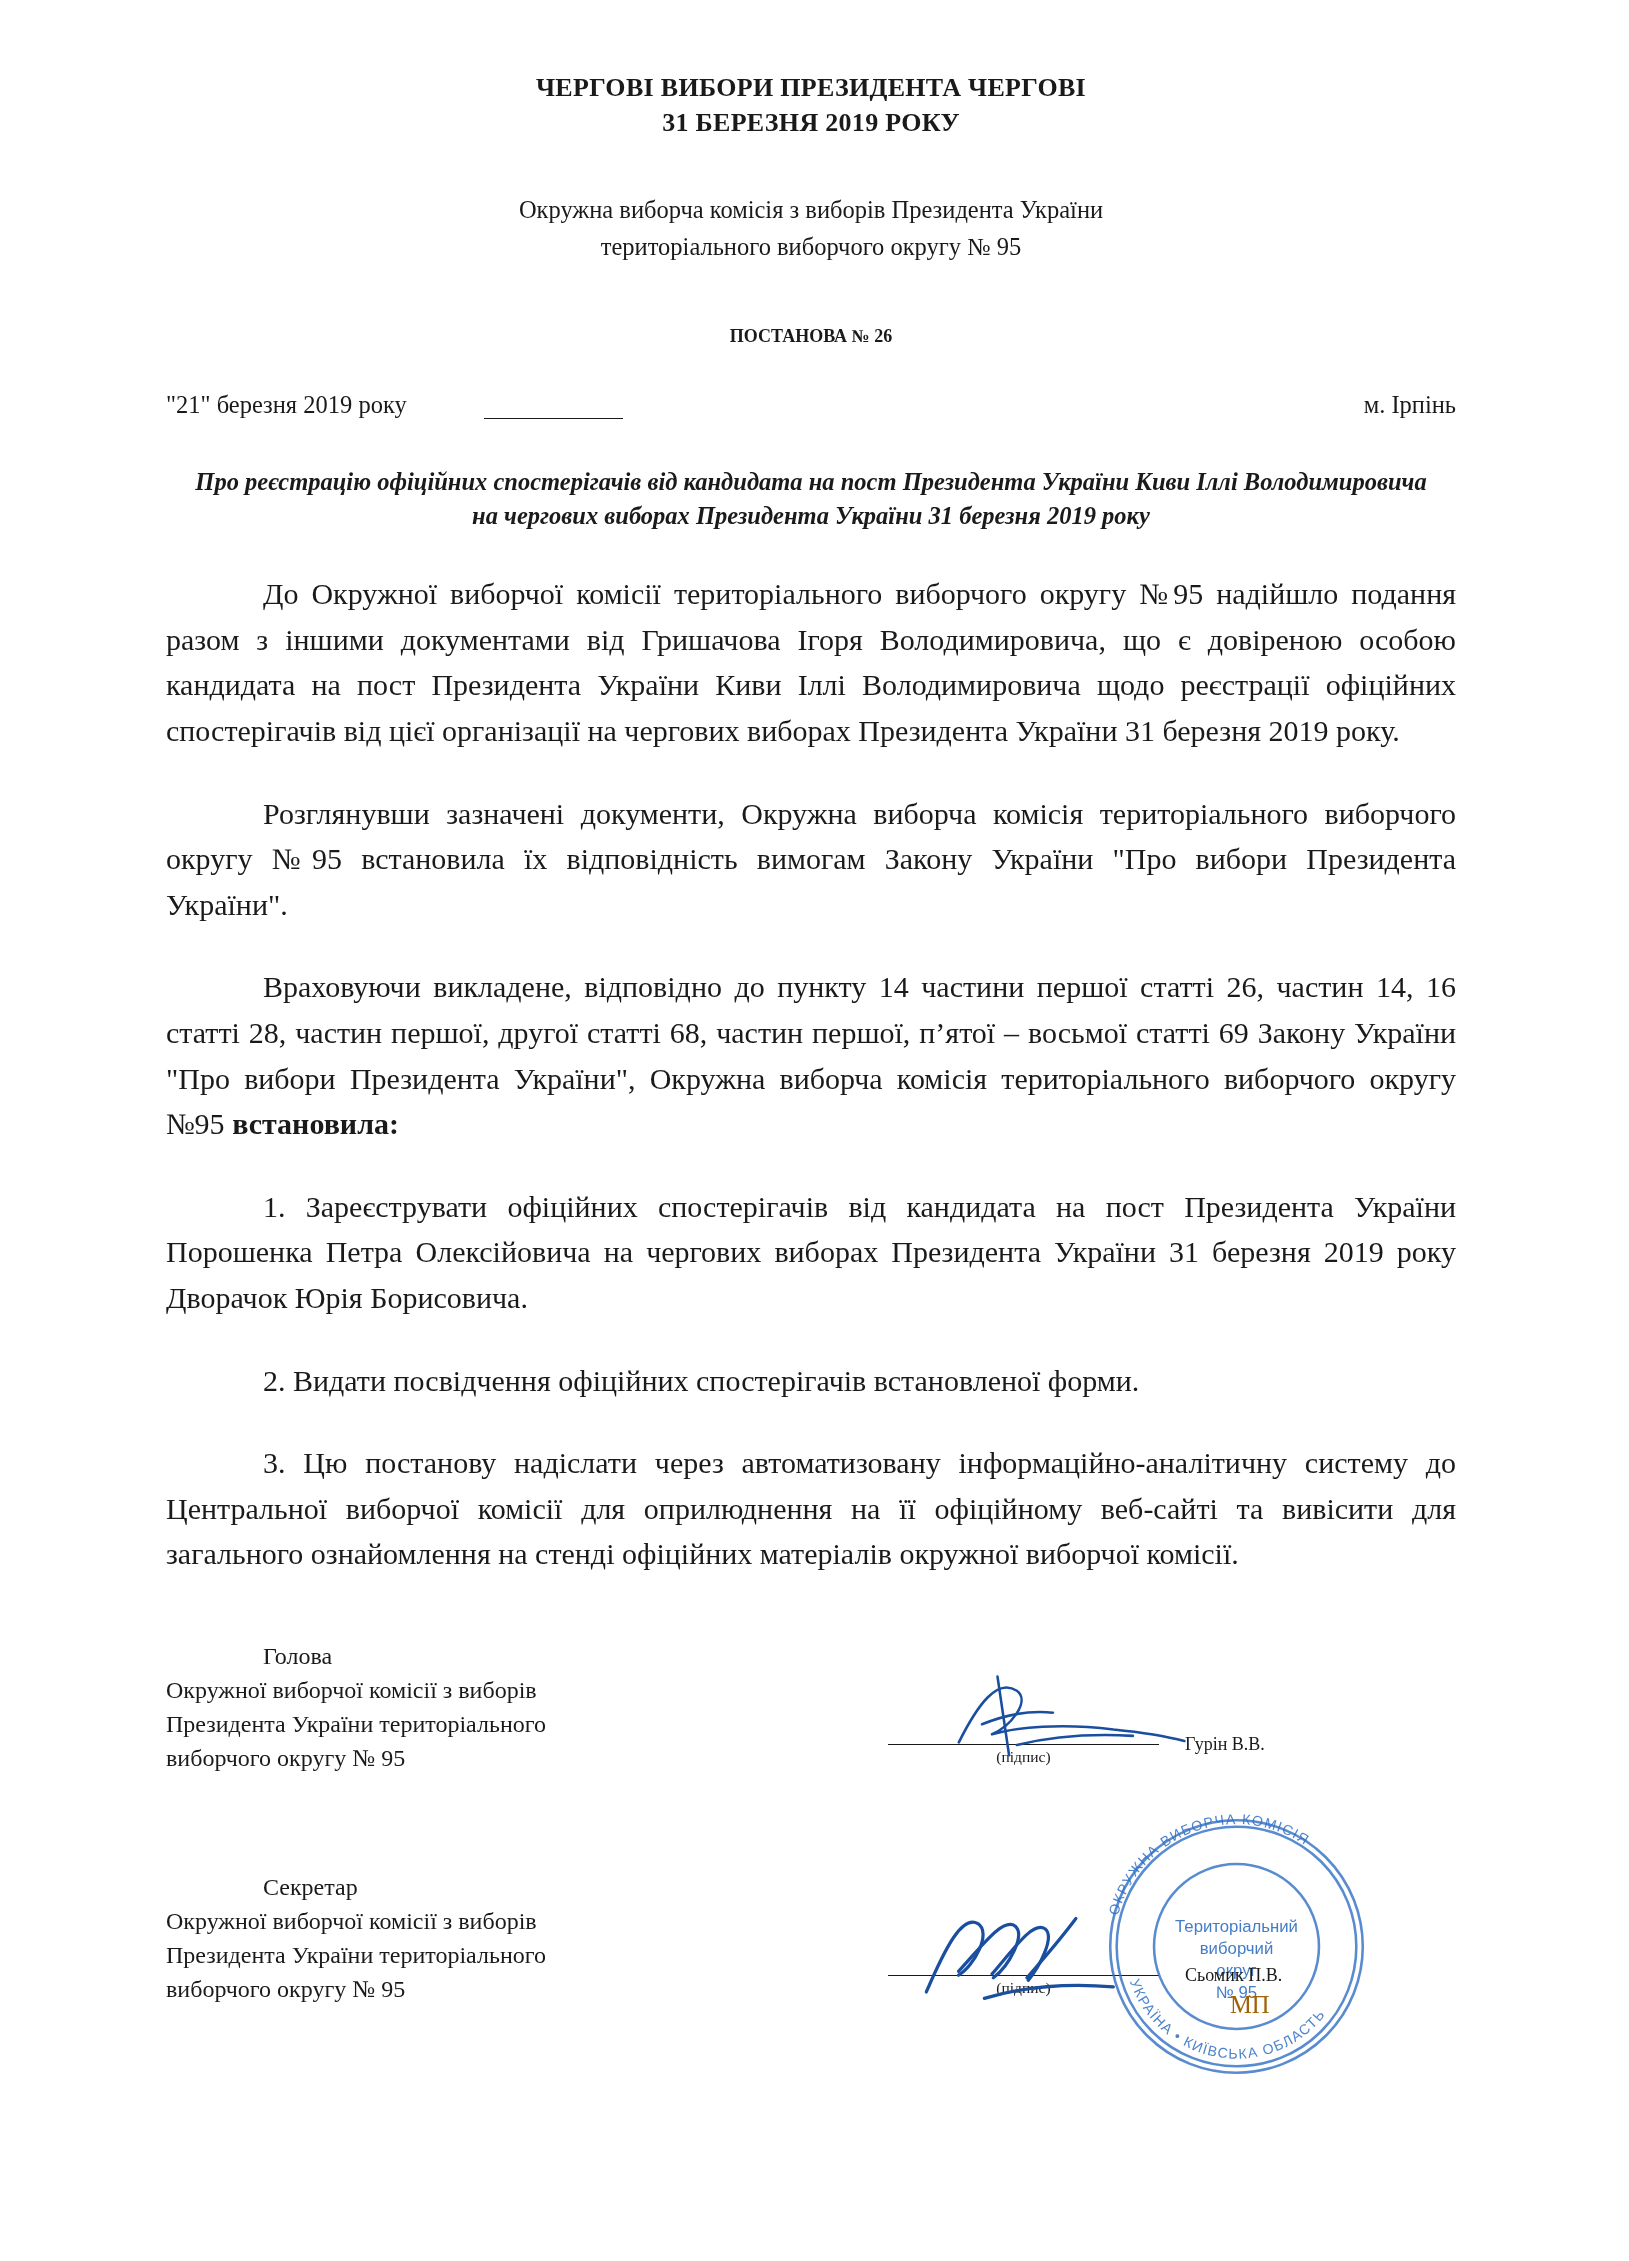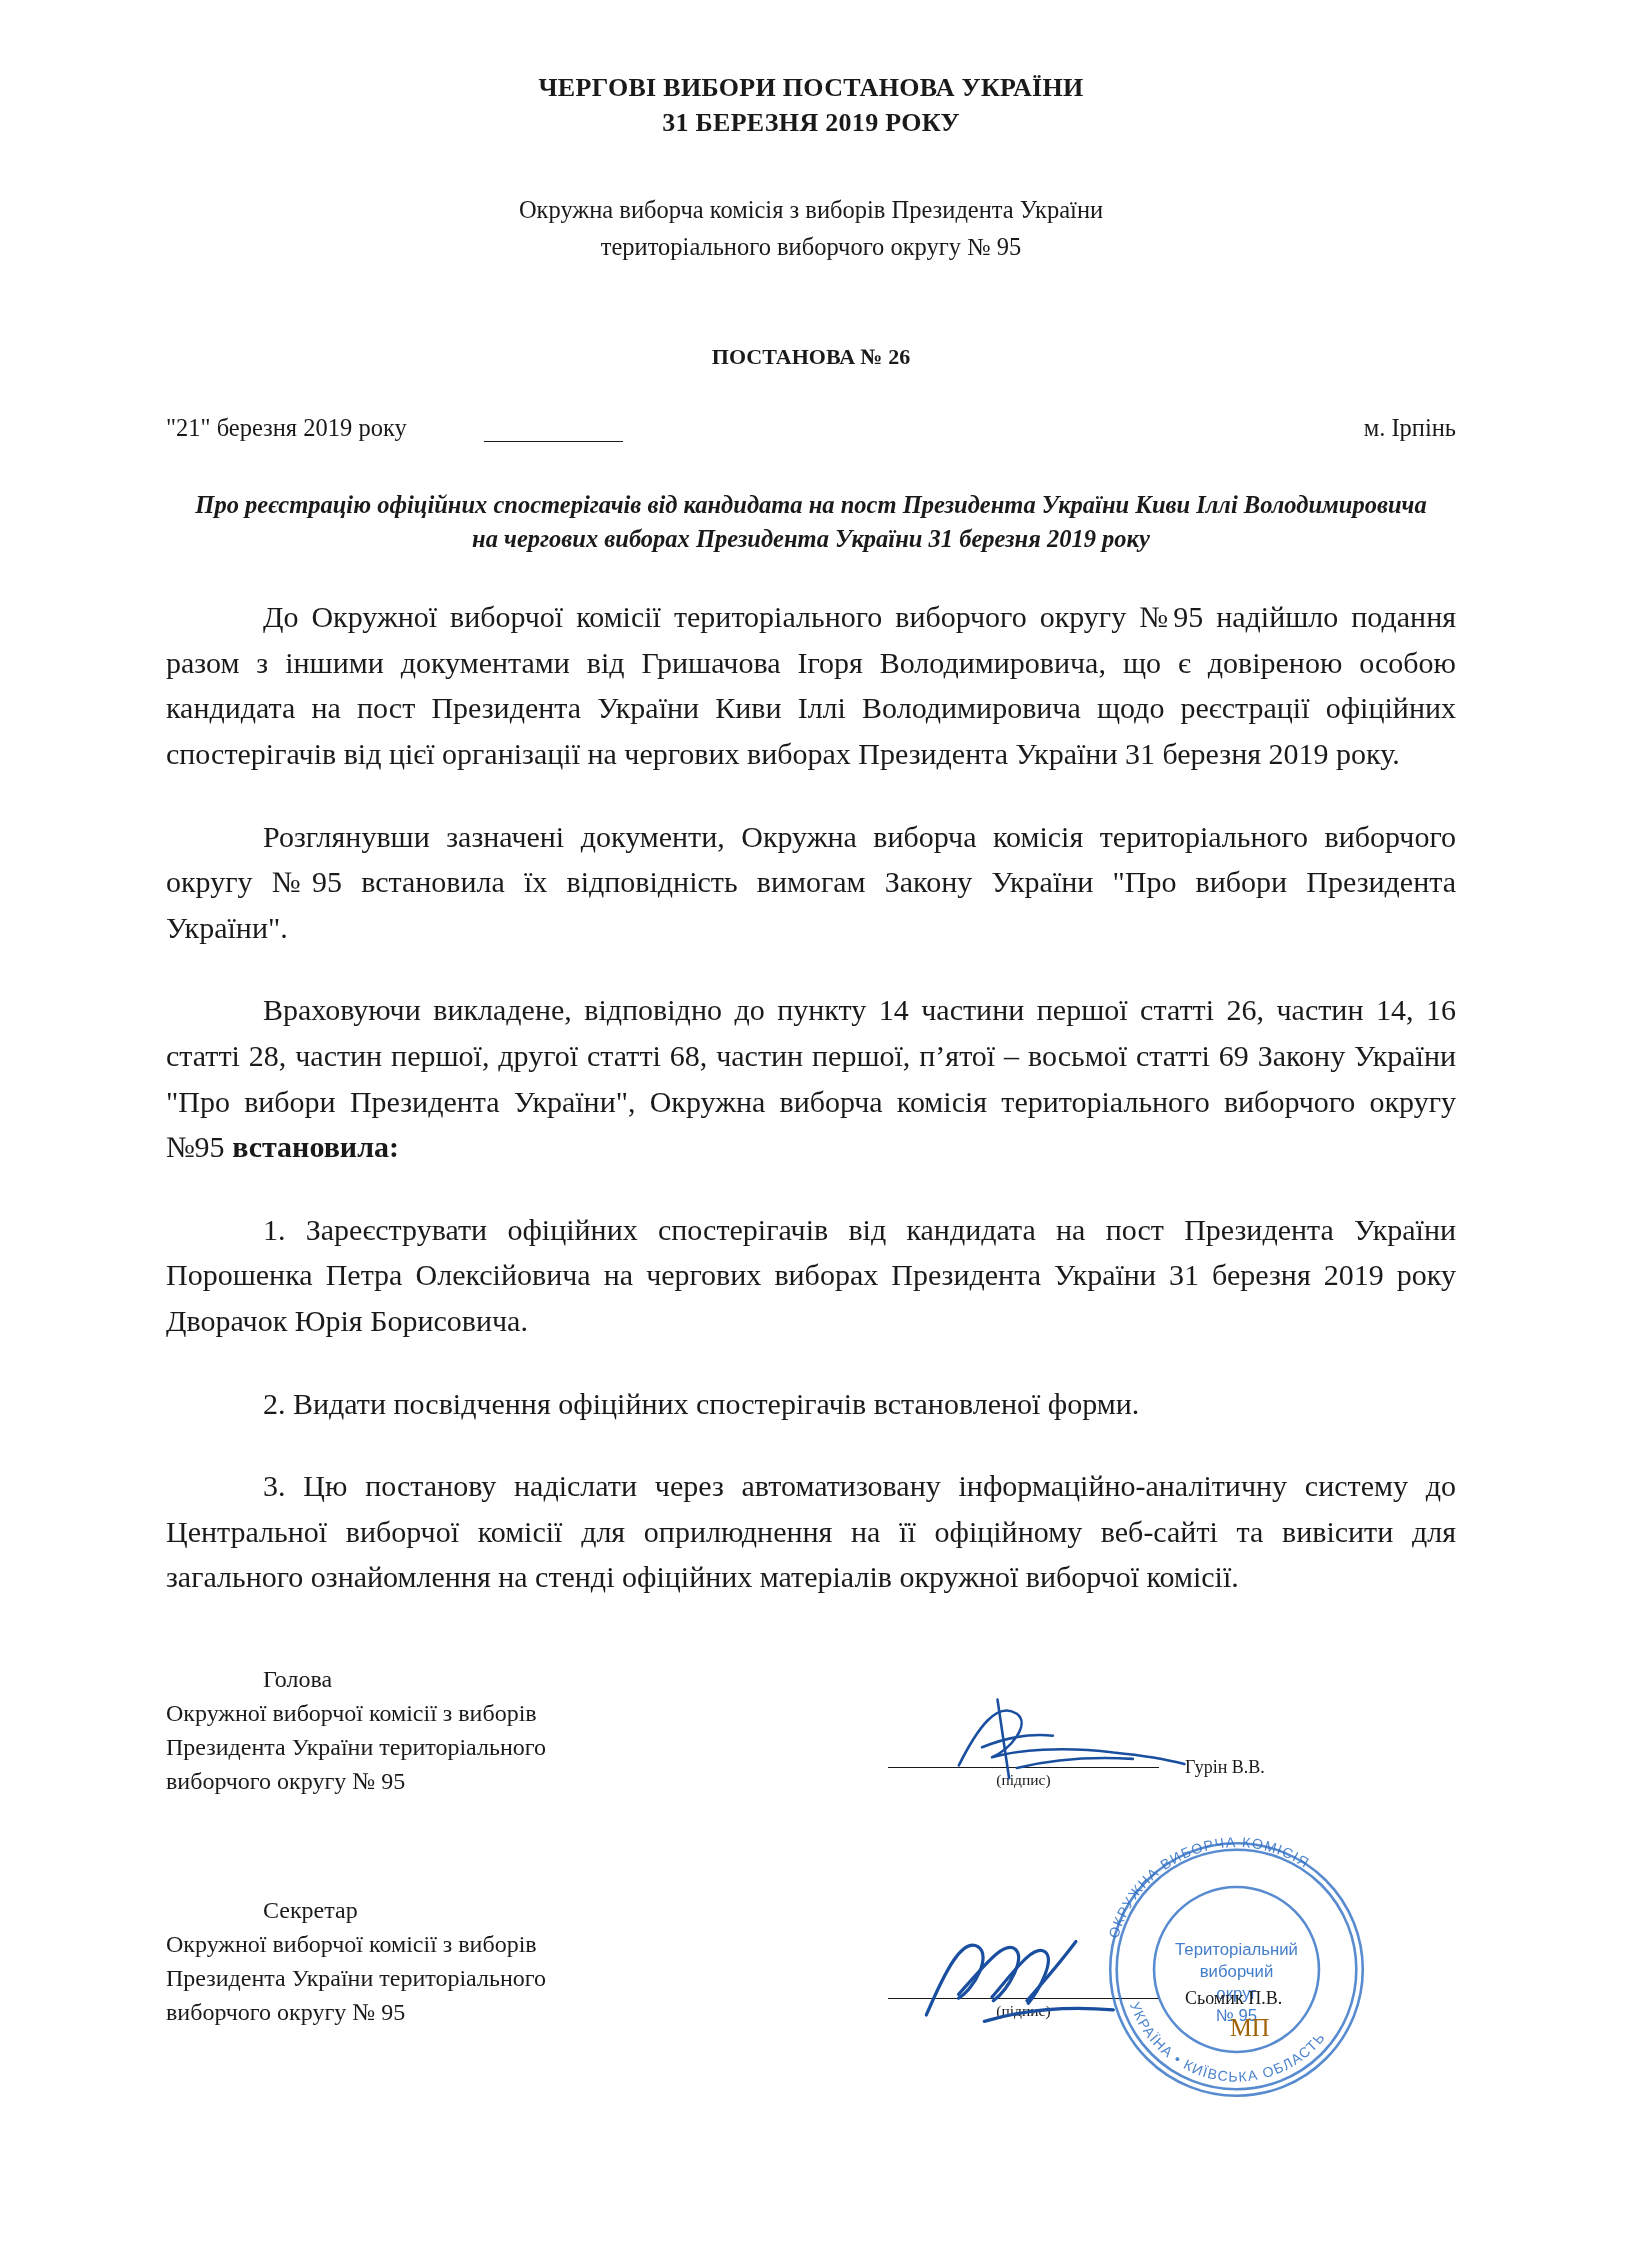--- a/index.html
+++ b/index.html
@@ -38,24 +38,24 @@
   .doc-title .line2 { display: block; }
 
   .commission-block {
     margin-top: 52px;
     text-align: center;
     font-size: 24.5px;
     line-height: 1.5;
   }
 
   .resolution-title {
-    margin-top: 78px;
+    margin-top: 60px;
     text-align: center;
     font-weight: bold;
-    font-size: 22px;
+    font-size: 18px;
   }
 
   .meta-row {
     margin-top: 44px;
     display: flex;
     align-items: flex-end;
     justify-content: space-between;
     font-size: 24.5px;
   }
   .meta-row .date { white-space: nowrap; }
@@ -149,21 +149,21 @@
     color: #a16207;
   }
 </style>
 </head>
 <body>
 
 <div class="page">
   <div class="content">
 
     <div class="doc-title">
-      <span>ЧЕРГОВІ ВИБОРИ ПОСТАНОВА УКРАЇНИ</span>
+      <span>ЧЕРГОВІ ВИБОРИ ПРЕЗИДЕНТА ЧЕРГОВІ</span>
       <span class="line2">31 БЕРЕЗНЯ 2019 РОКУ</span>
     </div>
 
     <div class="commission-block">
       <div>Окружна виборча комісія з виборів Президента України</div>
       <div>територіального виборчого округу № 95</div>
     </div>
 
     <div class="resolution-title">ПОСТАНОВА № 26</div>
 

